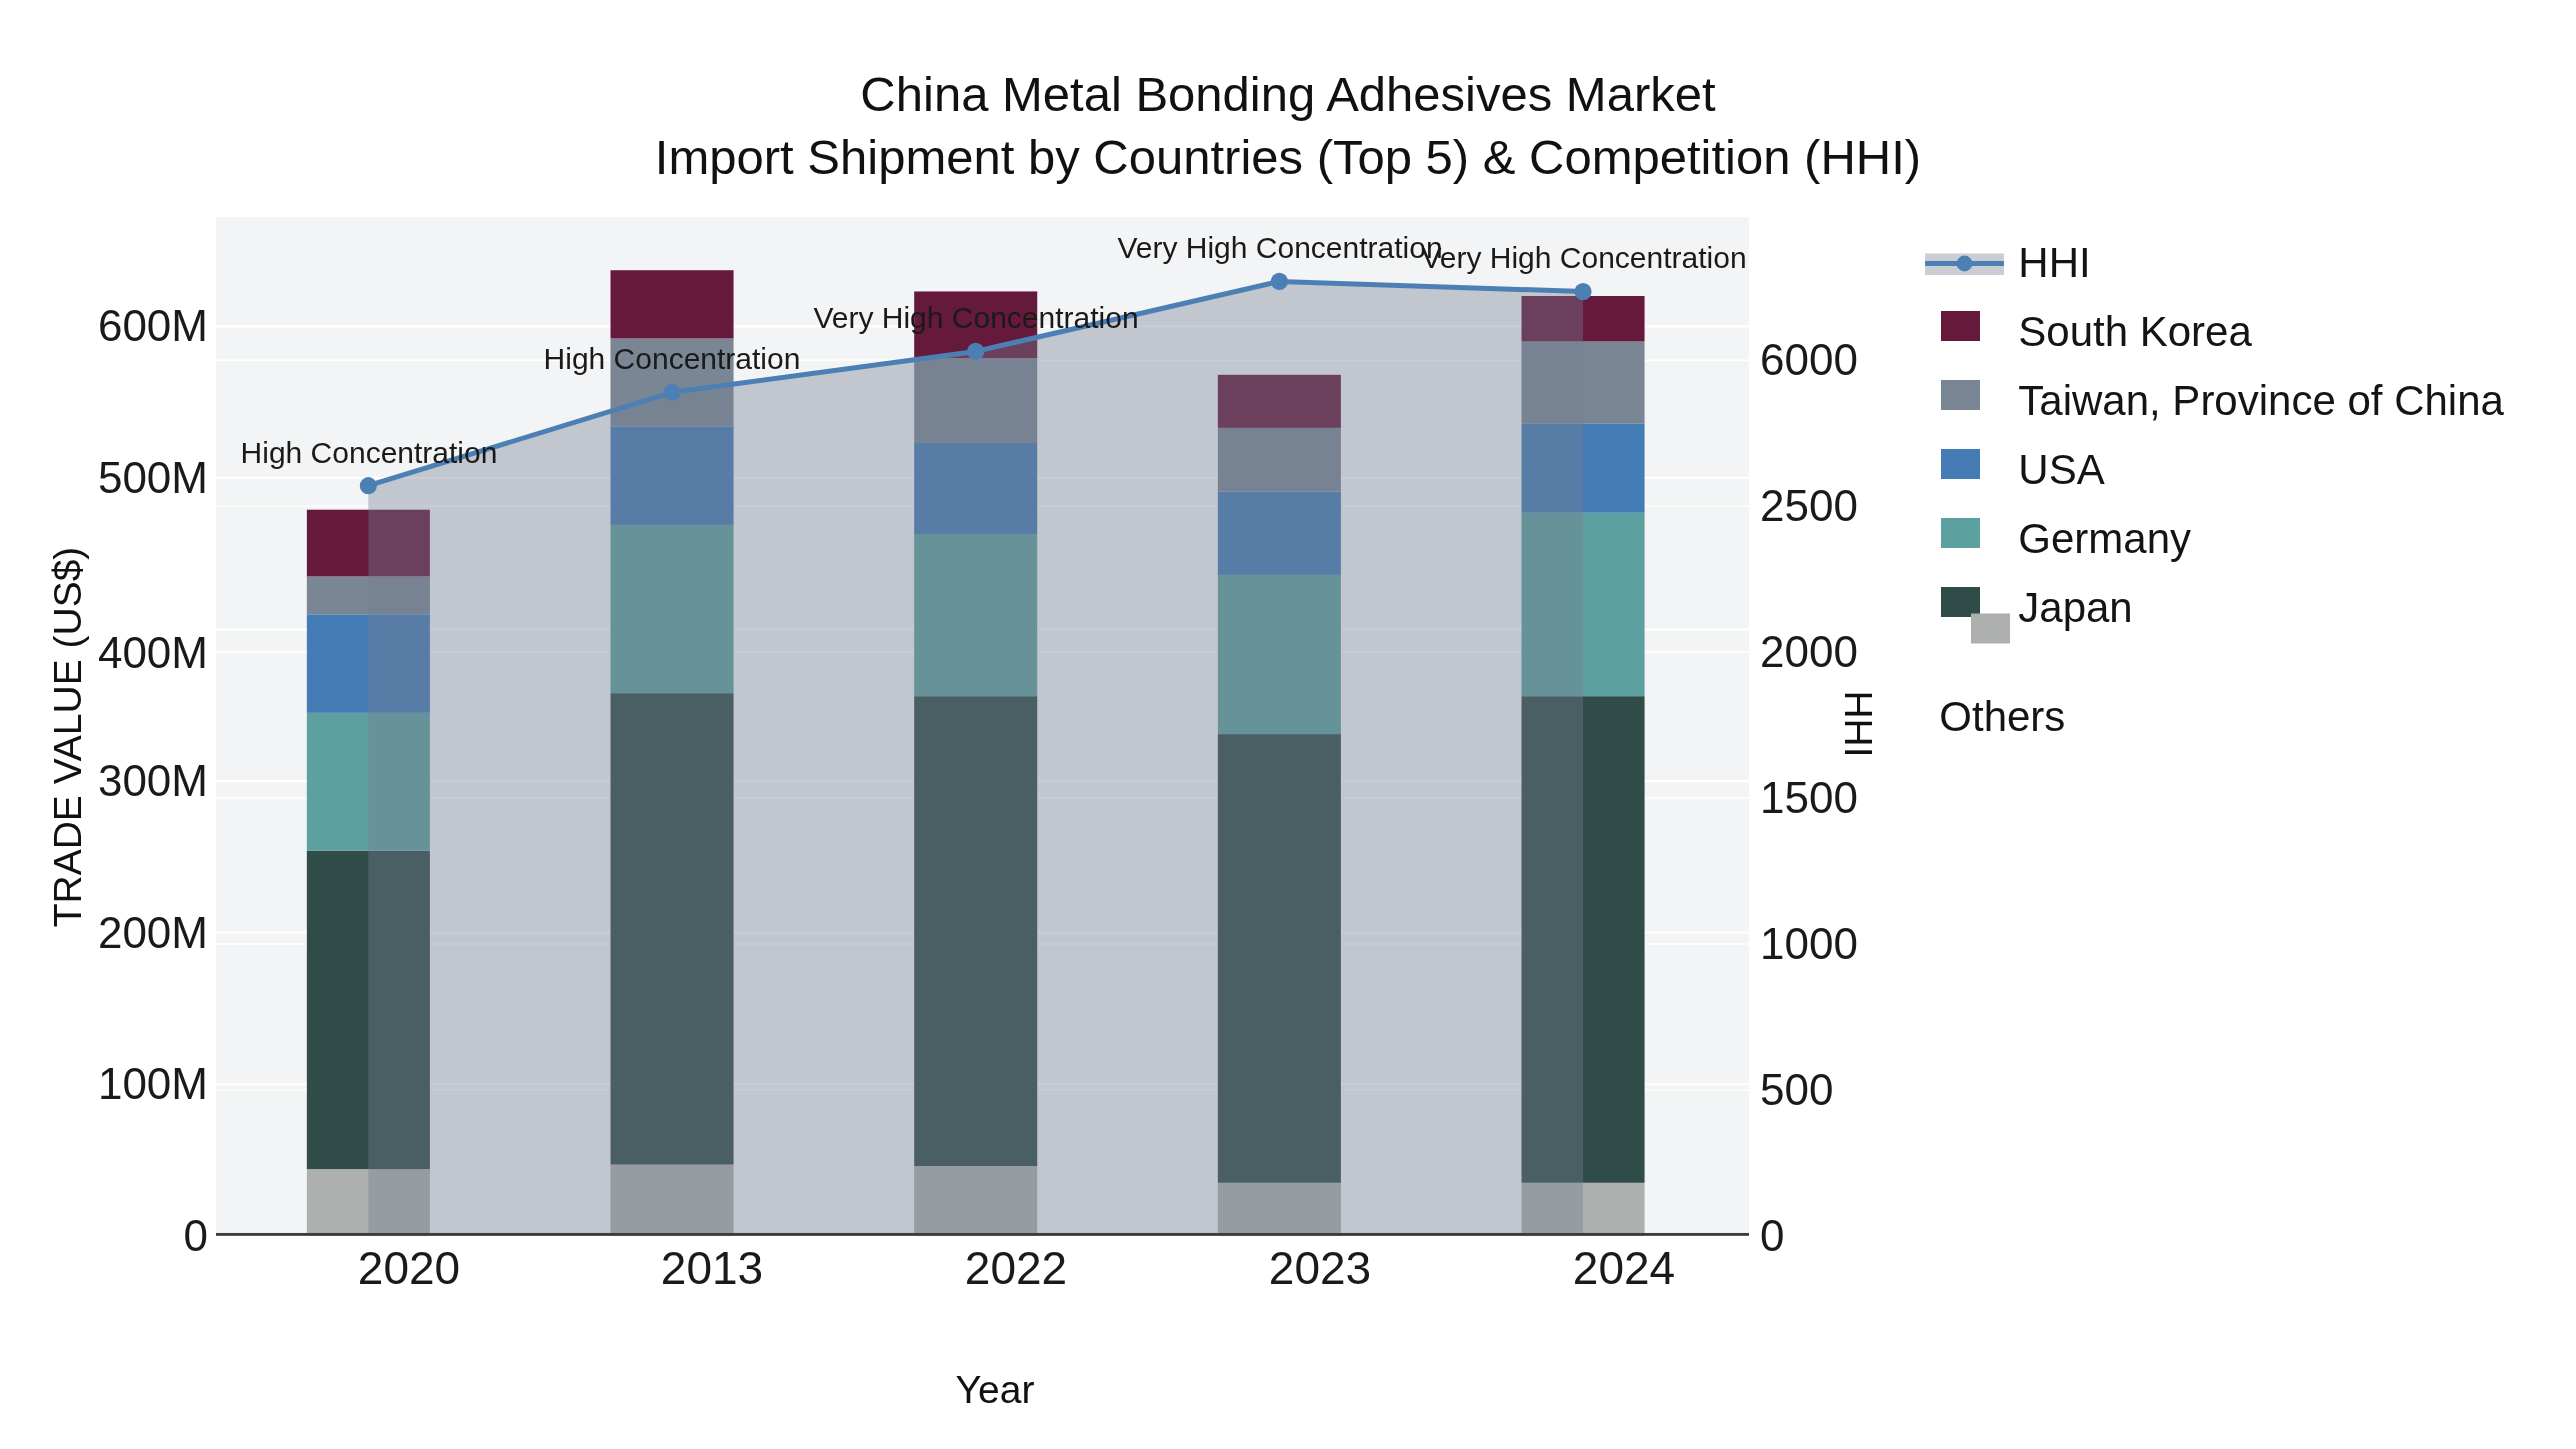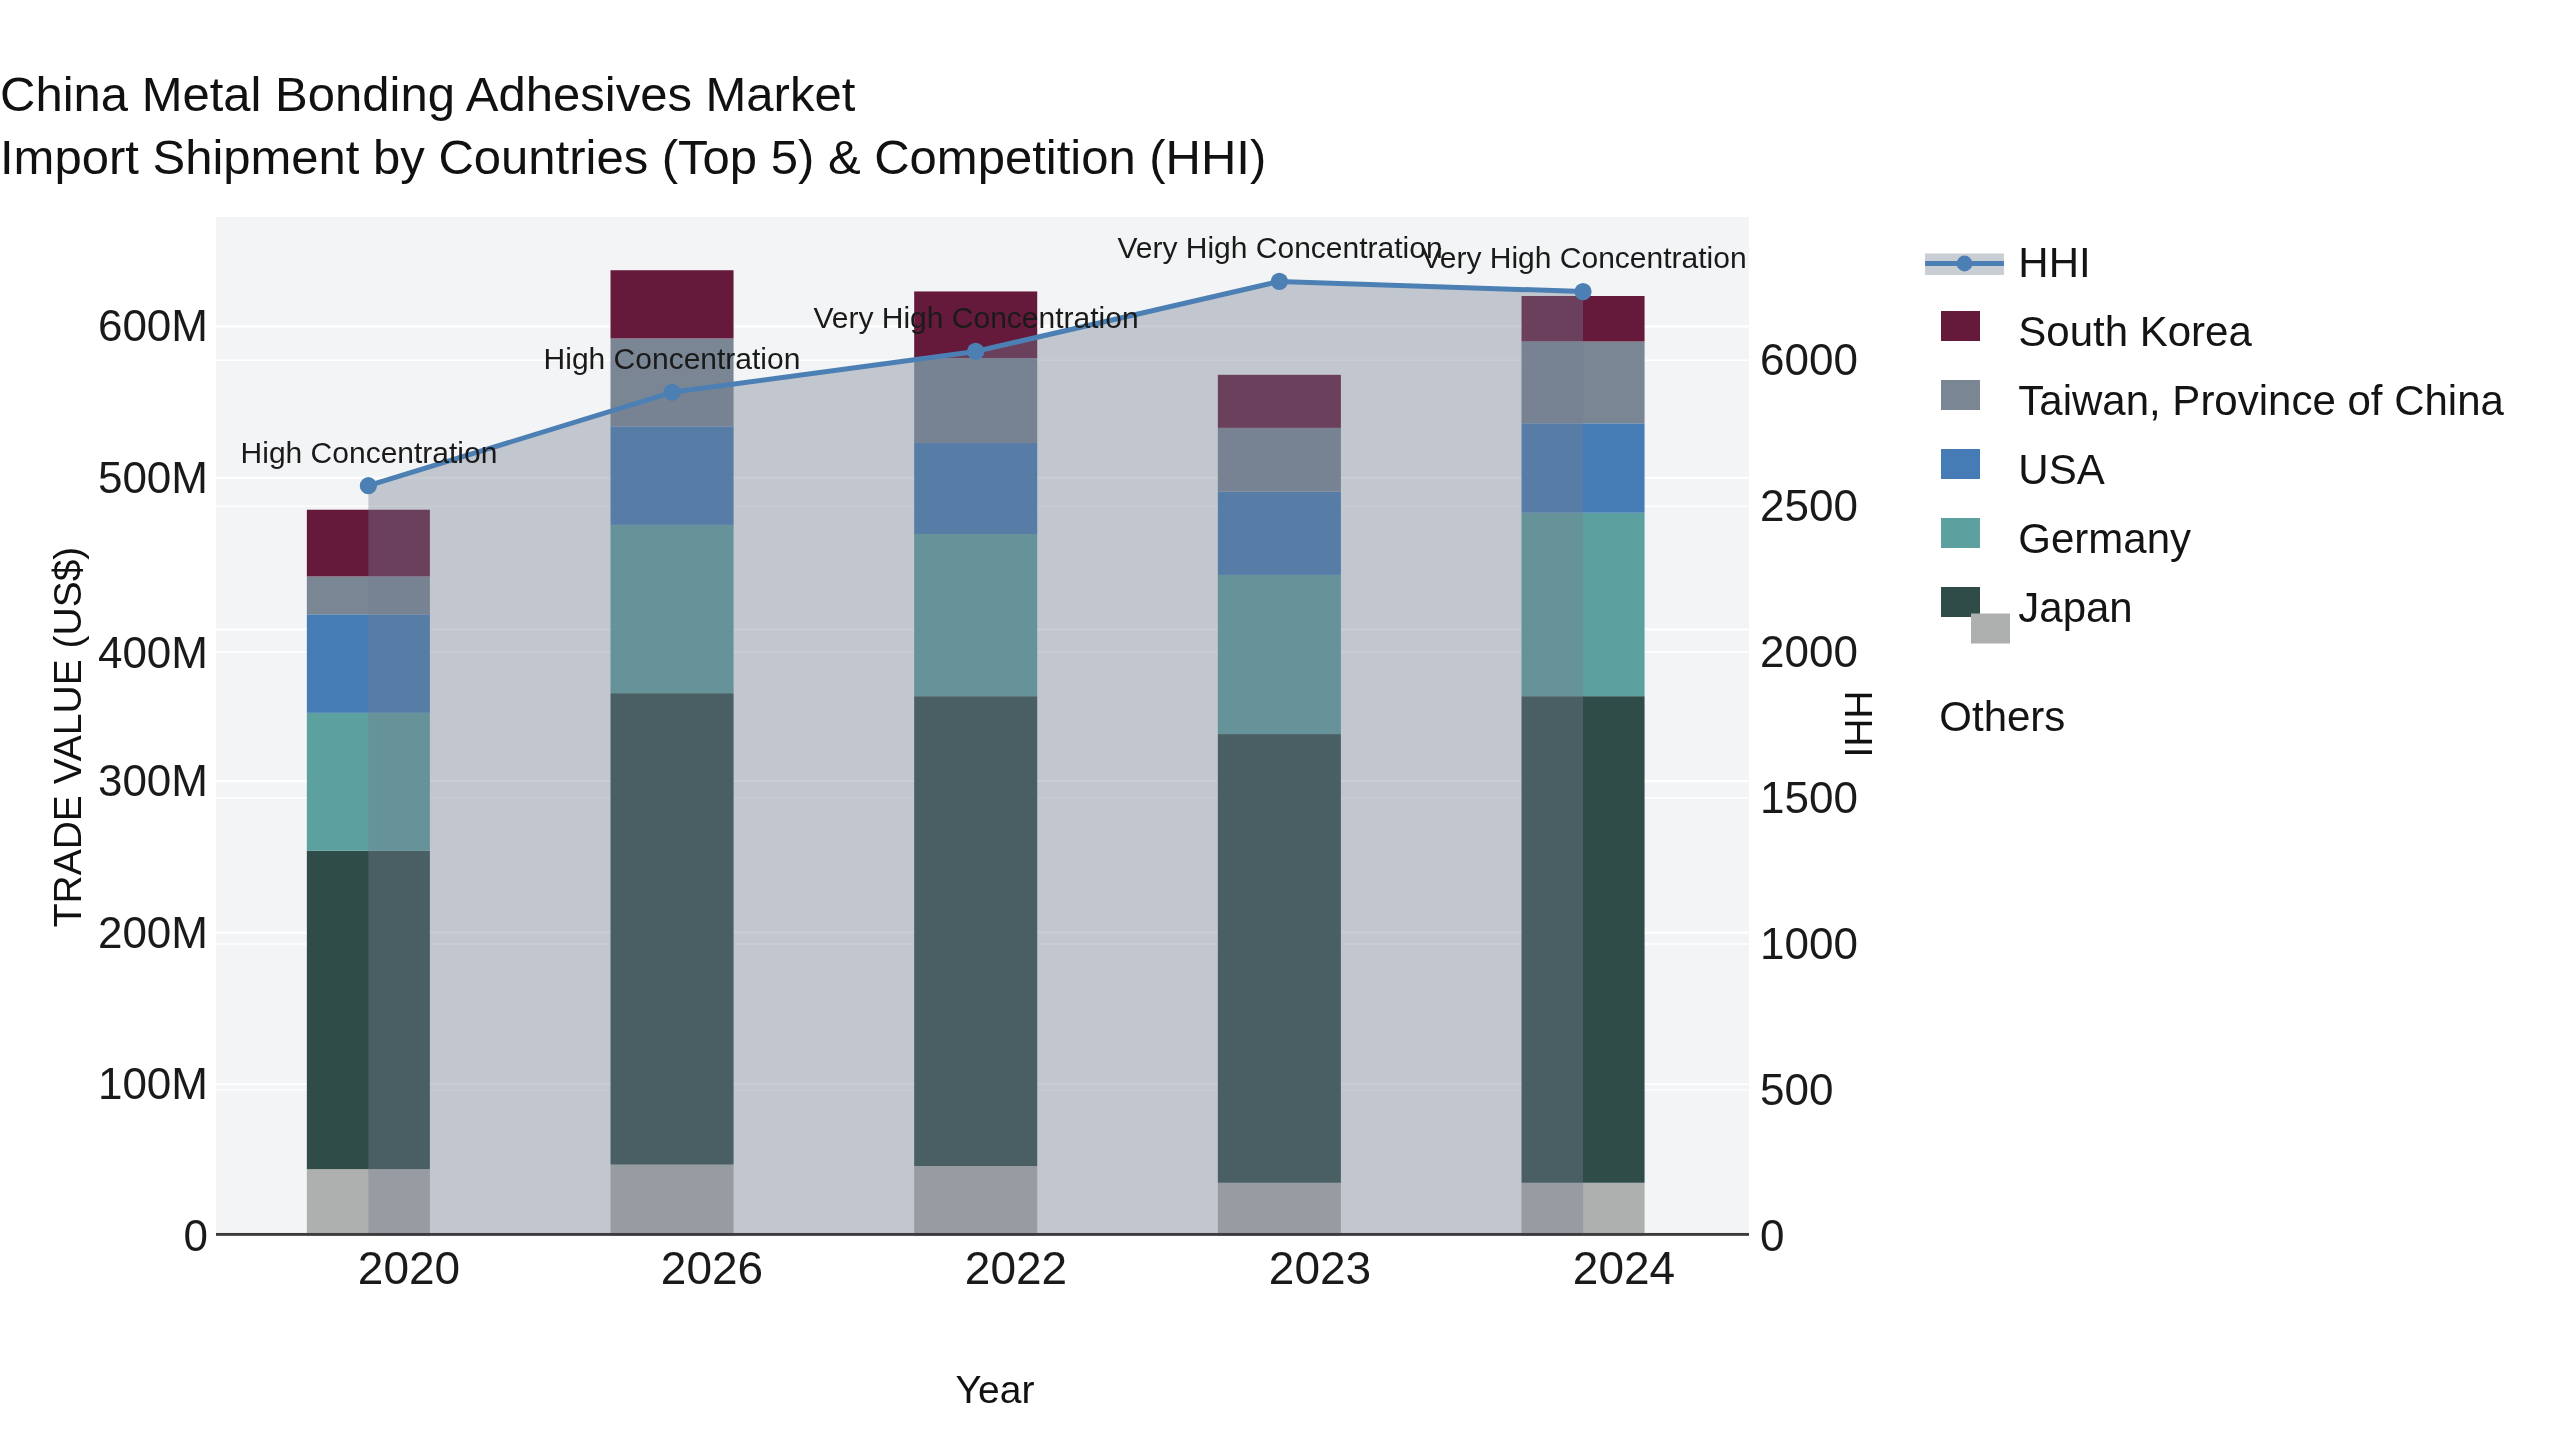--- a/index.html
+++ b/index.html
@@ -1,21 +1,21 @@
 <!DOCTYPE html>
 <html style="font-size:11.4px"><head>
 <meta charset="utf-8">
 <style>
   html,body{margin:0;padding:0;background:#ffffff;}
   body{
     width:2576px;height:1449px;position:relative;overflow:hidden;
     font-family:"Liberation Sans", sans-serif;color:#1a1a1a;
     -webkit-font-smoothing:antialiased;
   }
-  .title-block{position:absolute;left:0;top:63px;width:2576px;text-align:left;}
+  .title-block{position:absolute;left:0;top:63px;width:2576px;text-align:center;}
   .title-line{font-size:49px;line-height:63px;color:#111111;}
   .plot-bg{position:absolute;left:216px;top:217px;width:1533px;height:1019px;background:#F3F4F5;}
   #chart-svg{position:absolute;left:216px;top:217px;}
   .tick{position:absolute;font-size:44px;color:#1a1a1a;white-space:nowrap;}
   .tick-left{left:0;width:208px;text-align:right;transform:translateY(-50%);}
   .tick-right{left:1760px;text-align:left;transform:translateY(-50%);}
   .tick-x{transform:translate(-50%,-50%);font-size:46px;margin-left:40px;}
   .axis-title{position:absolute;font-size:39px;color:#111111;white-space:nowrap;}
   .axis-title-left{transform:translate(-50%,-50%) rotate(-90deg);}
   .axis-title-right{transform:translate(-50%,-50%) rotate(90deg);}
@@ -106,21 +106,21 @@
   <span class="tick tick-right" style="top: 1090px;">500</span>
   <span class="tick tick-right" style="top: 944px;">1000</span>
   <span class="tick tick-right" style="top: 798px;">1500</span>
   <span class="tick tick-right" style="top: 652px;">2000</span>
   <span class="tick tick-right" style="top: 506px;">2500</span>
   <span class="tick tick-right" style="top: 360px;">6000</span>
 </div>
 
 <div id="x-ticks">
   <span class="tick tick-x" style="left: 369px; top: 1268px;">2020</span>
-  <span class="tick tick-x" style="left: 672px; top: 1268px;">2026</span>
+  <span class="tick tick-x" style="left: 672px; top: 1268px;">2013</span>
   <span class="tick tick-x" style="left: 976px; top: 1268px;">2022</span>
   <span class="tick tick-x" style="left: 1280px; top: 1268px;">2023</span>
   <span class="tick tick-x" style="left: 1584px; top: 1268px;">2024</span>
 </div>
 
 <div class="axis-title axis-title-left" style="left:68px;top:737px;">TRADE VALUE (US$)</div>
 <div class="axis-title axis-title-right" style="left:1858px;top:724px;">HHI</div>
 <div class="axis-title axis-title-x" style="left:995px;top:1390px;text-align:center;">Year</div>
 
 <div id="annotations">

